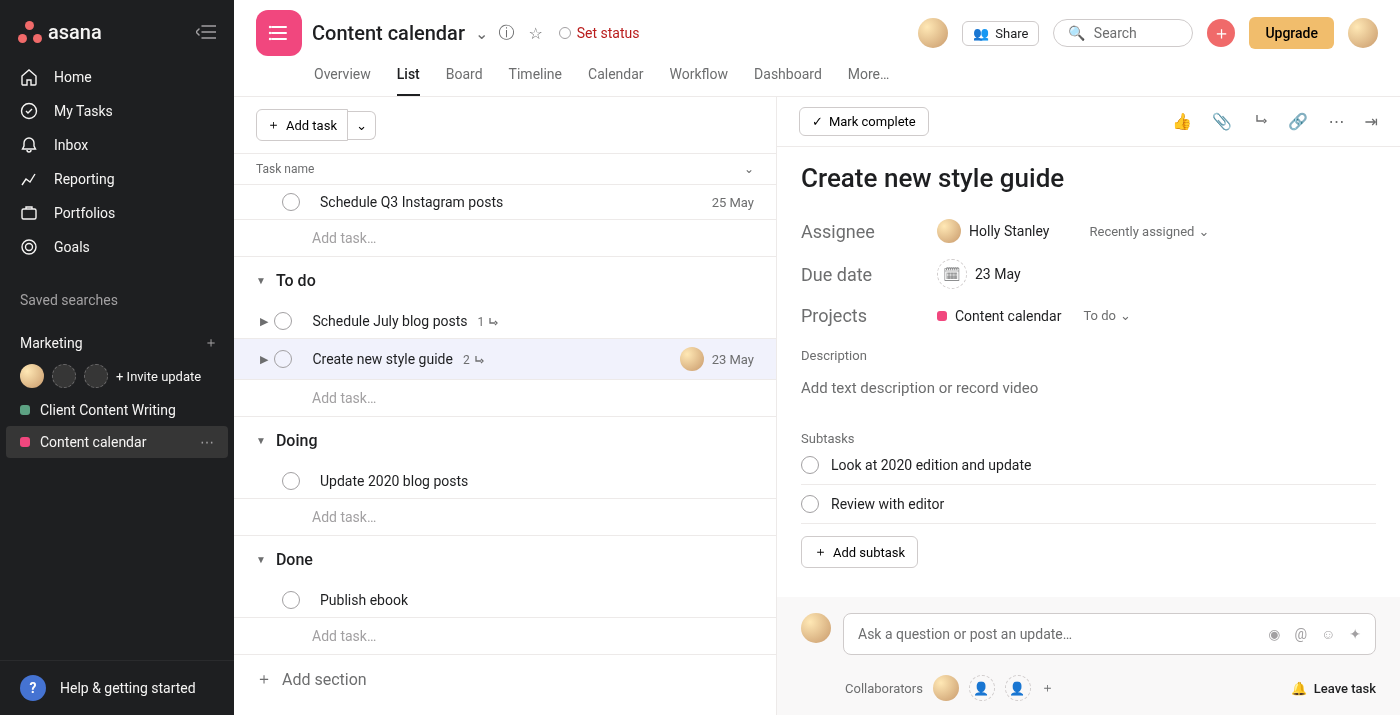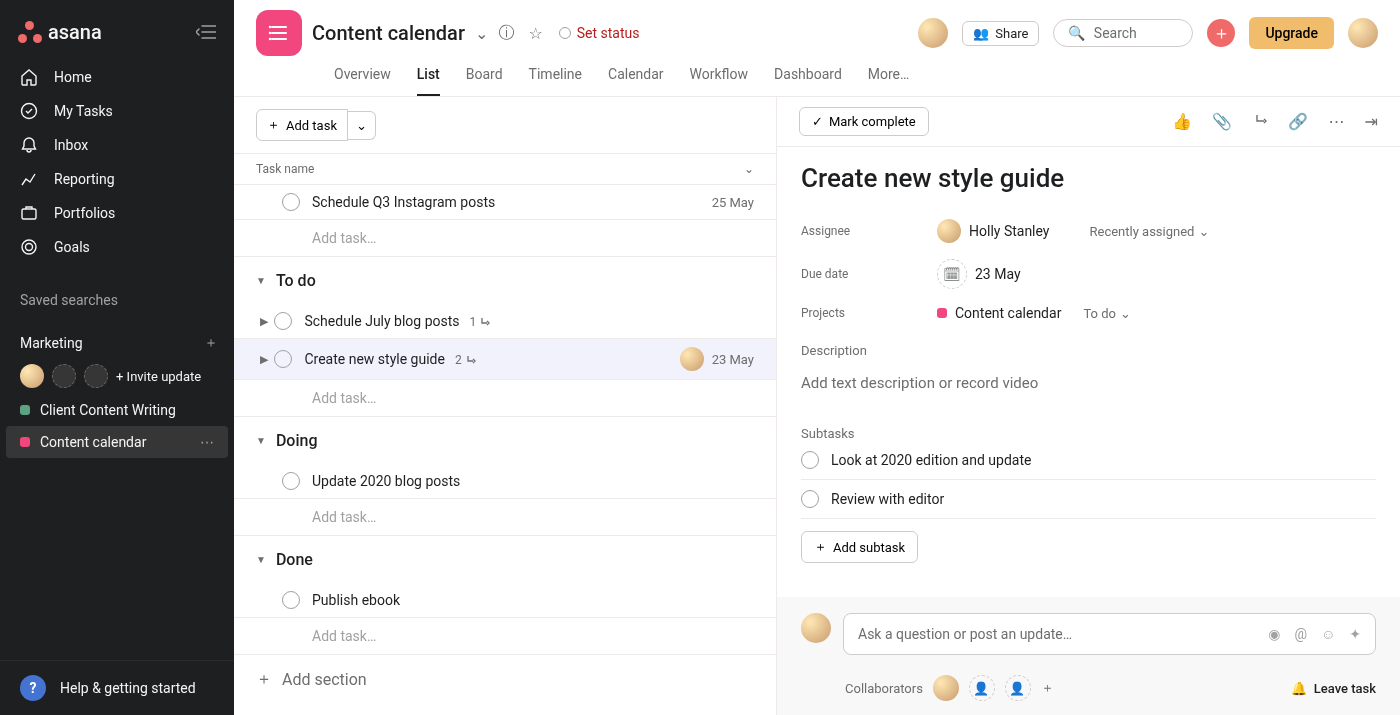--- a/index.html
+++ b/index.html
@@ -37,53 +37,53 @@
 .proj-icon { width:46px; height:46px; border-radius:12px; background:#f1477e; display:flex; align-items:center; justify-content:center; color:#fff; }
 .proj-title { font-size:20px; font-weight:500; }
 .header-icons { color:#6d6e6f; display:flex; gap:14px; align-items:center; font-size:16px; }
 .set-status { color:#b91c1c; font-size:14px; margin-left:6px; display:flex; align-items:center; gap:6px; }
 .header-right { margin-left:auto; display:flex; align-items:center; gap:14px; }
 .share-pill { border:1px solid #cfcbcb; border-radius:6px; padding:4px 10px; font-size:13px; display:flex; gap:6px; align-items:center; cursor:pointer; color:#1e1f21; }
 .search-box { border:1px solid #cfcbcb; border-radius:18px; padding:5px 14px; width:140px; display:flex; gap:8px; align-items:center; color:#6d6e6f; font-size:14px; }
 .plus-circle { width:28px; height:28px; border-radius:50%; background:#f06a6a; color:#fff; display:flex; align-items:center; justify-content:center; font-size:18px; cursor:pointer; }
 .upgrade-btn { background:#f1bd6c; border-radius:6px; padding:8px 16px; font-size:14px; cursor:pointer; border:none; font-weight:500; }
 .avatar-md { width:30px; height:30px; border-radius:50%; background: radial-gradient(circle at 30% 30%, #ffe8b5, #c8996b); }
-.tabs { display:flex; gap:26px; margin-left:78px; font-size:14px; color:#6d6e6f; }
+.tabs { display:flex; gap:26px; margin-left:58px; font-size:14px; color:#6d6e6f; }
 .tab { padding:8px 0 12px; cursor:pointer; }
 .tab.active { color:#1e1f21; border-bottom:2px solid #1e1f21; font-weight:500; }
 
 .toolbar-row { display:flex; align-items:center; padding:12px 22px; border-bottom:1px solid #edeae9; }
 .add-task-btn { border:1px solid #cfcbcb; border-radius:6px 0 0 6px; padding:6px 10px; font-size:13px; display:flex; gap:6px; align-items:center; cursor:pointer; background:#fff; }
 .add-task-dd { border:1px solid #cfcbcb; border-left:none; border-radius:0 6px 6px 0; padding:6px 8px; cursor:pointer; background:#fff; }
 
 .content-wrap { flex:1; display:flex; overflow:hidden; }
 .list-pane { flex:1; overflow-y:auto; min-width:0; }
 .col-header { display:flex; padding:8px 22px; color:#6d6e6f; font-size:12px; border-bottom:1px solid #edeae9; }
 .col-header .dd { margin-left:auto; }
 .task-row { display:flex; align-items:center; padding:8px 22px 8px 48px; border-bottom:1px solid #edeae9; font-size:14px; cursor:pointer; }
 .task-row.selected { background:#f1f2fc; }
 .task-row .chk { width:18px; height:18px; border:1.5px solid #a2a0a2; border-radius:50%; margin-right:12px; flex-shrink:0; }
-.task-row .name { flex:1; }
+.task-row .name { flex:1;margin-left:8px; }
 .task-row .date { color:#6d6e6f; font-size:13px; margin-left:8px; }
 .task-row .av { margin-left:6px; }
 .task-row .expand { position:relative; margin-left:-22px; margin-right:6px; color:#6d6e6f; font-size:11px; cursor:pointer; }
 .subtag { color:#6d6e6f; font-size:12px; margin-left:10px; display:inline-flex; gap:3px; align-items:center; }
 .add-task-inline { padding:10px 22px 10px 78px; color:#a2a0a2; font-size:14px; border-bottom:1px solid #edeae9; cursor:text; }
 .section-row { display:flex; align-items:center; gap:10px; padding:14px 22px; font-weight:500; font-size:16px; }
 .section-row .tri { font-size:10px; color:#6d6e6f; cursor:pointer; }
 .add-section { display:flex; align-items:center; gap:10px; padding:14px 22px; color:#6d6e6f; font-size:16px; cursor:pointer; }
 
 .detail-pane { width:624px; border-left:1px solid #edeae9; display:flex; flex-direction:column; overflow:hidden; }
 .detail-toolbar { display:flex; align-items:center; padding:10px 22px; border-bottom:1px solid #edeae9; gap:8px; }
 .mark-complete { border:1px solid #cfcbcb; border-radius:6px; padding:6px 12px; font-size:13px; display:flex; gap:6px; align-items:center; cursor:pointer; background:#fff; }
 .detail-icons { margin-left:auto; display:flex; gap:20px; color:#6d6e6f; font-size:16px; }
 .detail-body { padding:16px 24px; flex:1; overflow-y:auto; }
 .detail-title { font-size:26px; font-weight:500; margin-bottom:18px; }
 .field-row { display:flex; align-items:center; padding:8px 0; font-size:14px; color:#6d6e6f; }
-.field-label { width:136px; font-size:12px; }
+.field-label { width:136px; font-size:18px; }
 .field-val { display:flex; align-items:center; gap:8px; color:#1e1f21; }
 .cal-ic { width:30px; height:30px; border:1px dashed #cfcbcb; border-radius:50%; display:flex; align-items:center; justify-content:center; color:#6d6e6f; font-size:14px; }
 .pill-dot { width:10px; height:10px; border-radius:3px; background:#f1477e; }
 .todo-pill { margin-left:22px; color:#6d6e6f; font-size:13px; display:flex; gap:4px; align-items:center; }
 .desc-label { margin-top:14px; font-size:13px; color:#6d6e6f; }
 .desc-ph { margin-top:16px; color:#6d6e6f; font-size:15px; }
 .sub-label { margin-top:34px; font-size:13px; color:#6d6e6f; }
 .subtask { display:flex; align-items:center; gap:12px; padding:10px 0; border-bottom:1px solid #edeae9; font-size:14px; }
 .add-subtask { margin-top:12px; border:1px solid #cfcbcb; border-radius:6px; padding:6px 12px; font-size:13px; display:inline-flex; gap:6px; align-items:center; cursor:pointer; background:#fff; }
 .comment-area { background:#f9f8f8; padding:16px 24px 12px; display:flex; gap:12px; }

